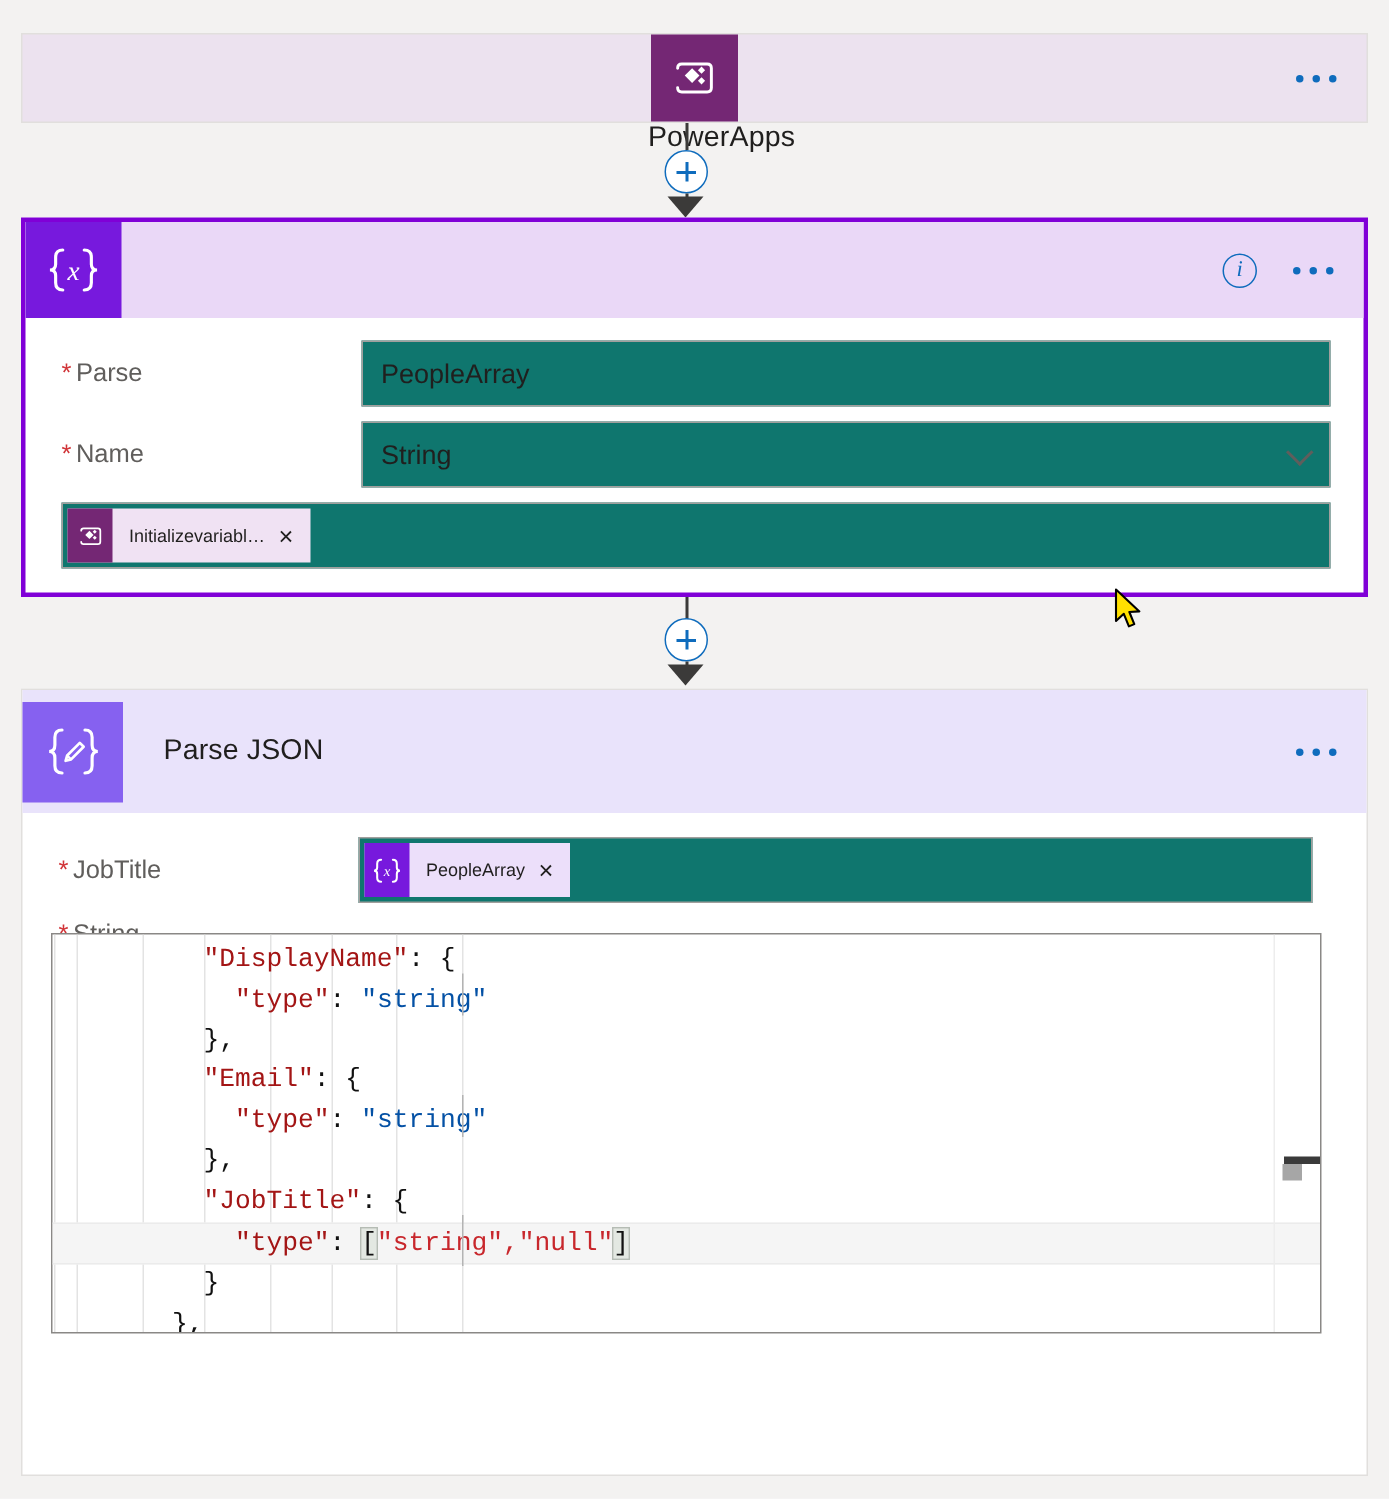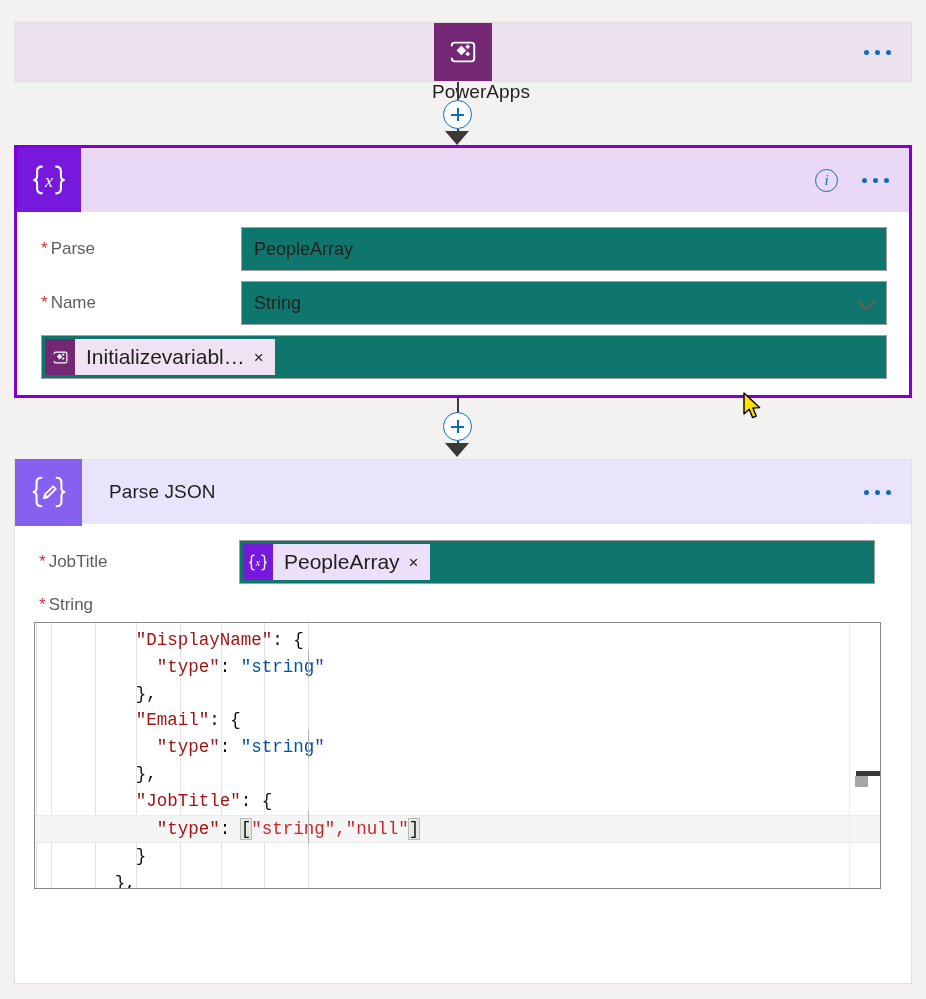--- a/index.html
+++ b/index.html
@@ -102,21 +102,21 @@
   }
 
   
   #parse-card {
     left: 14px; top: 459px;
     width: 898px; height: 525px;
     border: 1px solid #e1dfdd;
     background: #ffffff;
   }
   #parse-card .card-header {
-    height: 64px;
+    height: 82px;
     background: #e9e3fb;
   }
   #parse-card .card-icon {
     width: 67px; height: 67px; flex: 0 0 67px;
     background: #8661f0;
   }
 
   
   .form-row {
     display: flex;
@@ -173,21 +173,21 @@
   }
   .chip-icon {
     width: 30px; height: 36px;
     flex: 0 0 30px;
     display: flex; align-items: center; justify-content: center;
     color: #ffffff;
   }
   .chip-icon.pa  { background: #742774; }
   .chip-icon.var { background: #7719dd; }
   .chip-label {
-    font-size: 21px;
+    font-size: 12px;
     color: #201f1e;
     padding: 0 9px 0 11px;
     white-space: nowrap;
     text-align: center;
   }
   .chip-close {
     font-size: 17px;
     color: #201f1e;
     padding: 0 11px 0 0;
     cursor: pointer;

